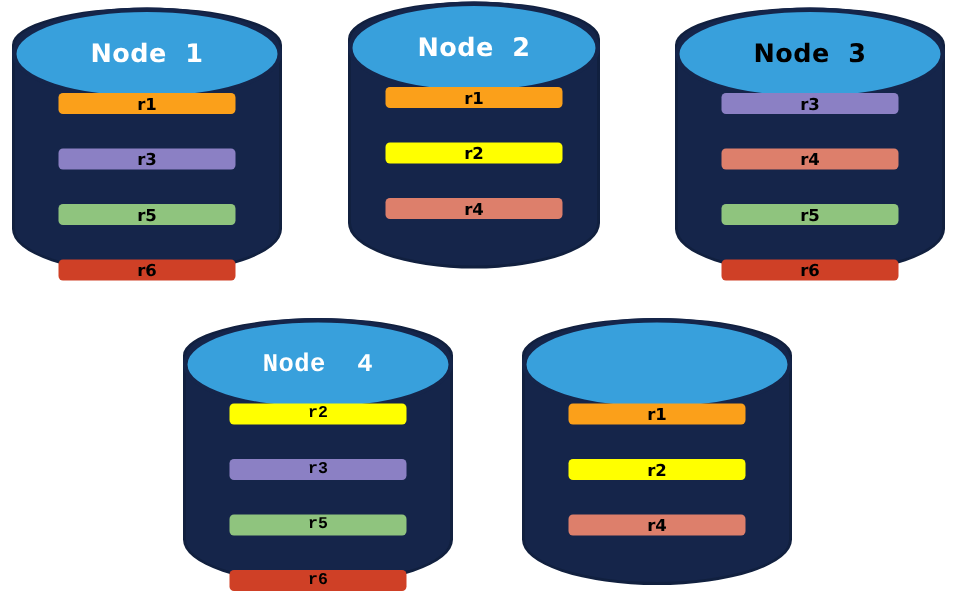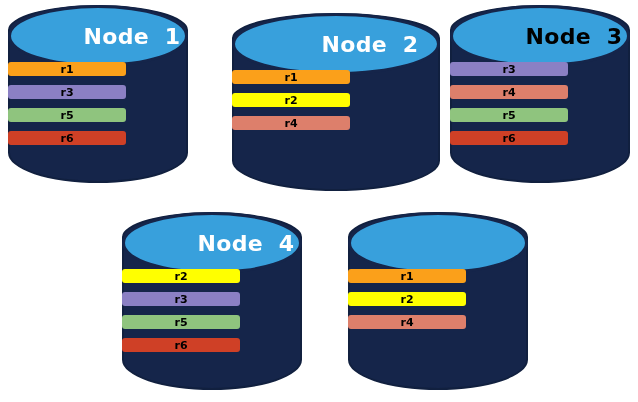--- a/index.html
+++ b/index.html
@@ -55,40 +55,39 @@
   .node-title {
     position: absolute;
     left: 0;
     top: 0;
     width: 100%;
     height: 62px;
     display: flex;
     align-items: center;
     justify-content: center;
     color: #ffffff;
-    font-size: 22px;
+    font-size: 17px;
     font-weight: bold;
     letter-spacing: 0.3px;
     white-space: pre;
     z-index: 4;
     pointer-events: none;
-    padding-left: 34px;
   }
 
   
   .bars {
     position: absolute;
     left: 0;
     top: 57px;
     width: 100%;
     z-index: 3;
     display: flex;
     flex-direction: column;
-    align-items: flex-start;
-    gap: 9px;
+    align-items: center;
+    gap: 23px;
   }
 
   .bar {
     width: 118px;
     height: 14px;
     border-radius: 3px;
     display: flex;
     align-items: center;
     justify-content: center;
     color: #000000;
@@ -106,42 +105,42 @@
       <div class="cyl-body" style="background: rgb(21, 37, 74); border-color: rgb(17, 32, 63);"></div>
       <div class="cyl-top" style="background: rgb(56, 160, 220); border-color: rgb(21, 37, 74);"></div>
       <div class="node-title" style="color: rgb(255, 255, 255);">Node  1</div>
       <div class="bars">
         <div class="bar" style="background: rgb(251, 160, 26); color: rgb(0, 0, 0);">r1</div>
         <div class="bar" style="background: rgb(139, 128, 196); color: rgb(0, 0, 0);">r3</div>
         <div class="bar" style="background: rgb(143, 196, 126); color: rgb(0, 0, 0);">r5</div>
         <div class="bar" style="background: rgb(207, 64, 38); color: rgb(0, 0, 0);">r6</div>
       </div>
     </div>
-    <div class="node" style="left: 232px; top: 13px; width: 208px; height: 178px;">
+    <div class="node" style="left: 232px; top: 1px; width: 168px; height: 178px;">
       <div class="cyl-body" style="background: rgb(21, 37, 74); border-color: rgb(17, 32, 63);"></div>
       <div class="cyl-top" style="background: rgb(56, 160, 220); border-color: rgb(21, 37, 74);"></div>
       <div class="node-title" style="color: rgb(255, 255, 255);">Node  2</div>
       <div class="bars">
         <div class="bar" style="background: rgb(251, 160, 26); color: rgb(0, 0, 0);">r1</div>
         <div class="bar" style="background: rgb(255, 255, 0); color: rgb(0, 0, 0);">r2</div>
         <div class="bar" style="background: rgb(221, 127, 107); color: rgb(0, 0, 0);">r4</div>
       </div>
     </div>
     <div class="node" style="left: 450px; top: 5px; width: 180px; height: 178px;">
       <div class="cyl-body" style="background: rgb(21, 37, 74); border-color: rgb(17, 32, 63);"></div>
       <div class="cyl-top" style="background: rgb(56, 160, 220); border-color: rgb(21, 37, 74);"></div>
       <div class="node-title" style="color: #000000;">Node  3</div>
       <div class="bars">
         <div class="bar" style="background: rgb(139, 128, 196); color: rgb(0, 0, 0);">r3</div>
         <div class="bar" style="background: rgb(221, 127, 107); color: rgb(0, 0, 0);">r4</div>
         <div class="bar" style="background: rgb(143, 196, 126); color: rgb(0, 0, 0);">r5</div>
         <div class="bar" style="background: rgb(207, 64, 38); color: rgb(0, 0, 0);">r6</div>
       </div>
     </div>
-    <div class="node" style="left: 122px; top: 212px; width: 180px; height: 178px;">
+    <div class="node" style="left: 122px; top: 212px; width: 180px; height: 178px; font-family: Liberation Mono, monospace;">
       <div class="cyl-body" style="background: rgb(21, 37, 74); border-color: rgb(17, 32, 63);"></div>
       <div class="cyl-top" style="background: rgb(56, 160, 220); border-color: rgb(21, 37, 74);"></div>
       <div class="node-title" style="color: rgb(255, 255, 255);">Node  4</div>
       <div class="bars">
         <div class="bar" style="background: rgb(255, 255, 0); color: rgb(0, 0, 0);">r2</div>
         <div class="bar" style="background: rgb(139, 128, 196); color: rgb(0, 0, 0);">r3</div>
         <div class="bar" style="background: rgb(143, 196, 126); color: rgb(0, 0, 0);">r5</div>
         <div class="bar" style="background: rgb(207, 64, 38); color: rgb(0, 0, 0);">r6</div>
       </div>
     </div>

